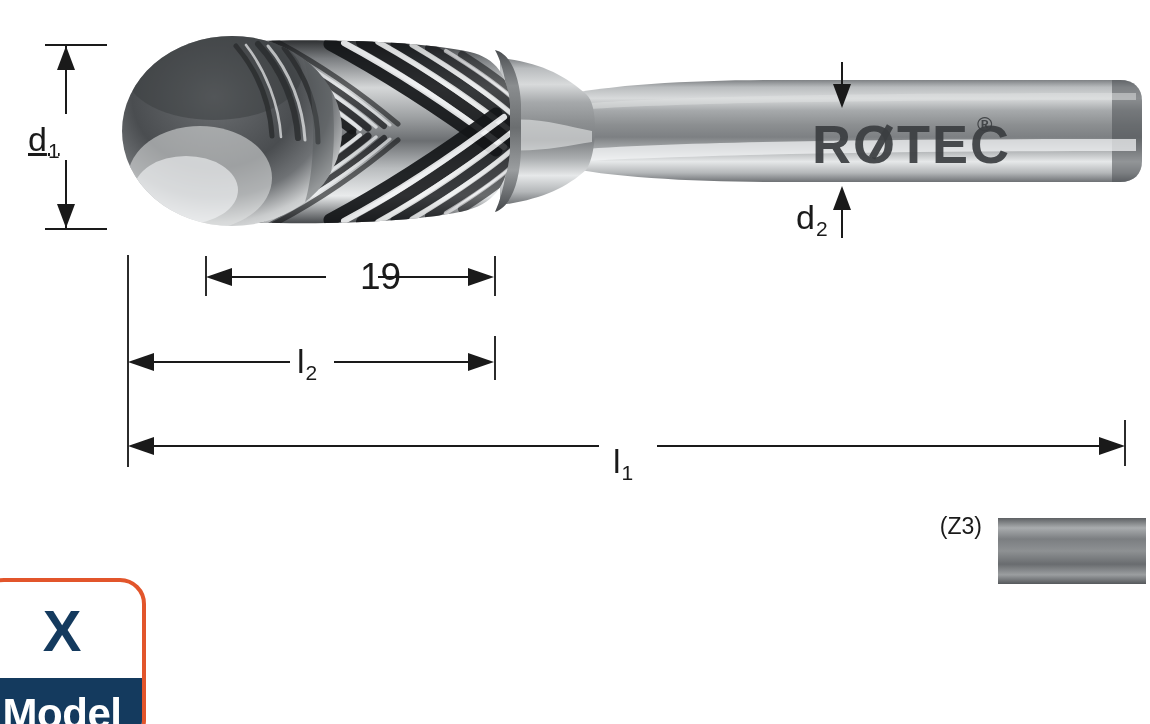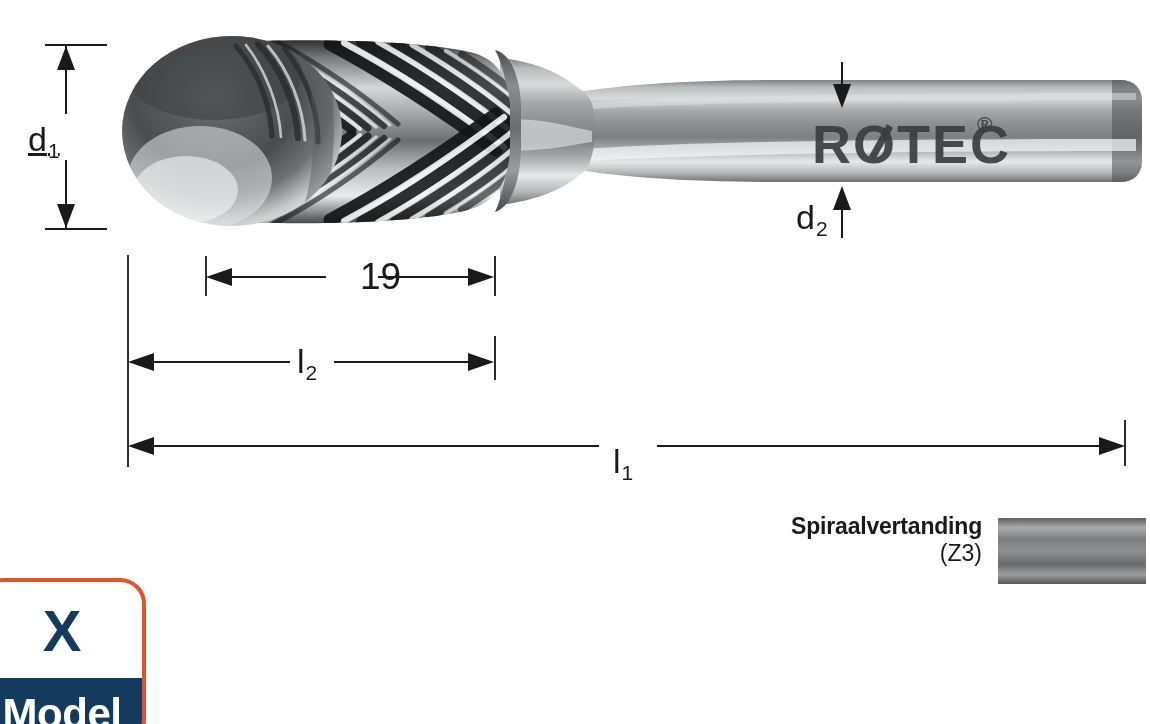--- a/index.html
+++ b/index.html
@@ -401,21 +401,20 @@
   <div class="abs ext-v" style="left:1124px; top:420px; height:46px;"></div>
   <div class="abs dimline-h" style="left:150px; top:445px; width:449px;"></div>
   <div class="abs dimline-h" style="left:657px; top:445px; width:446px;"></div>
   <div class="abs arrow arrow-left" style="left:128px; top:437px;"></div>
   <div class="abs arrow arrow-right" style="left:1099px; top:437px;"></div>
   <div class="abs dim-label" style="left:613px; top:444px;">
     <span>l</span><span class="sub">1</span>
   </div>
 
   <div class="abs z3-caption" style="left:700px; top:513px; width:282px;">
-    <span class="z3-title">Spiraalvertanding</span>
     <span class="z3-code">(Z3)</span>
   </div>
 
   <svg class="abs z3-swatch" style="left:998px; top:518px;" width="148" height="66" viewBox="0 0 148 66">
     <rect x="0" y="0" width="148" height="66" fill="url(#swatchBase)"></rect>
     <g clip-path="url(#swatchClip)">
       <g transform="translate(-998,-518)">
 
         <g stroke="#5a5d60" stroke-width="1" opacity="0.5">
           <path d="M 998 522 L 1146 522"></path>

